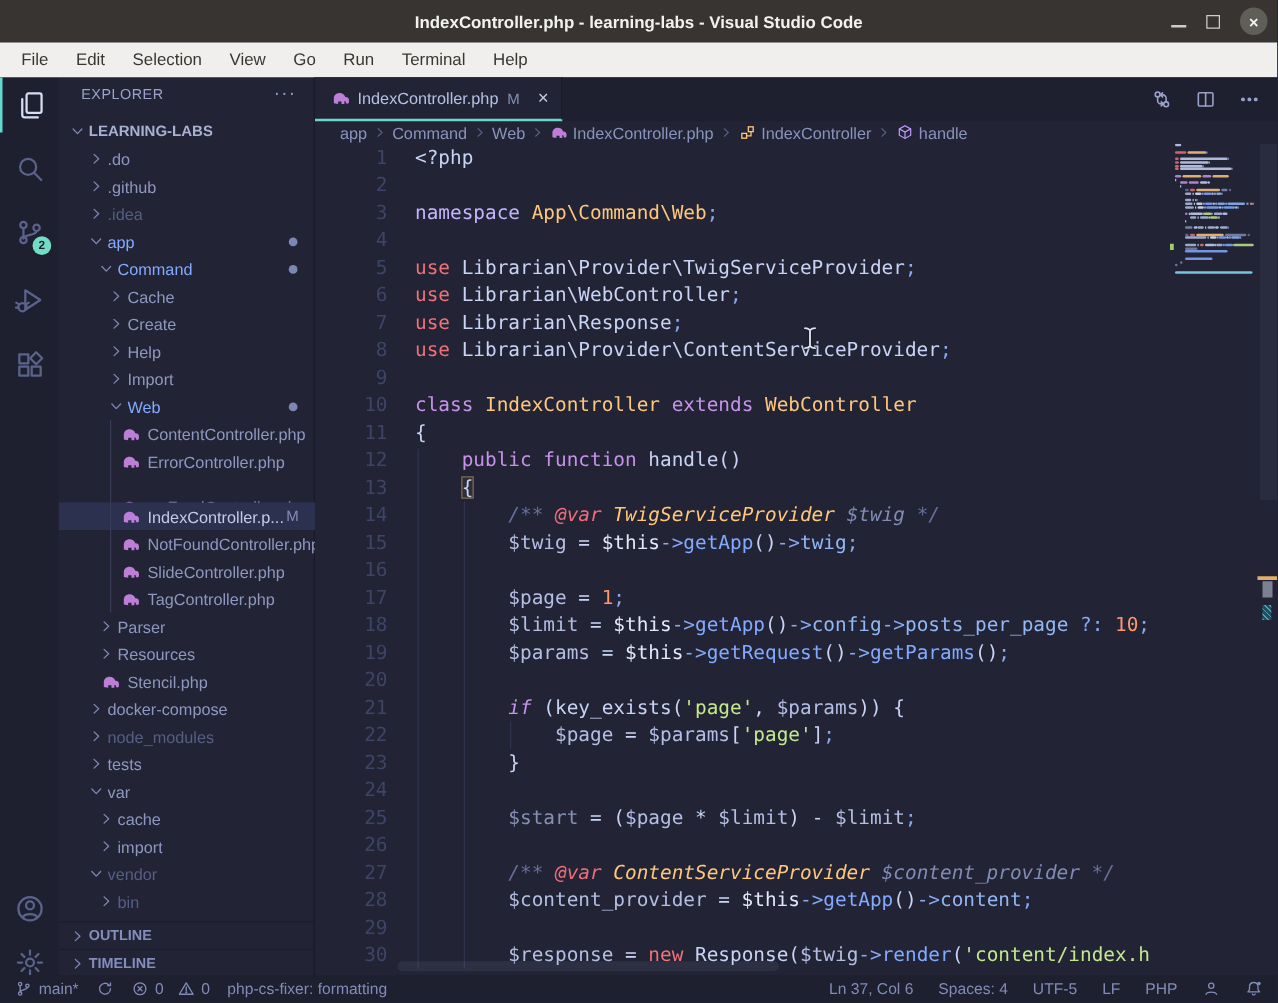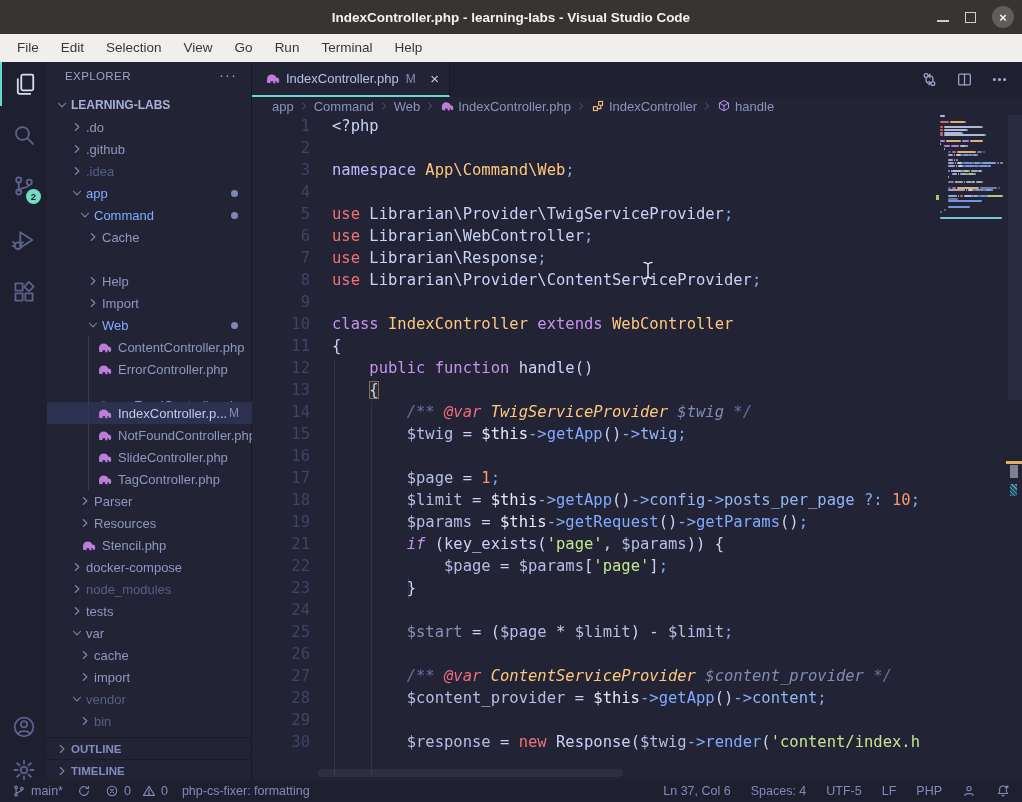--- a/index.html
+++ b/index.html
@@ -230,20 +230,28 @@
             <span class="lbl">Command</span>
             <span class="mod-dot"></span>
           </div>
           <div class="trow" style="top: 164px; padding-left: 39px;">
             <span class="chev">
               <svg viewBox="0 0 16 16" fill="none" stroke="currentColor" stroke-width="1.2" stroke-linecap="round" stroke-linejoin="round">
                 <path d="M6 4l4.2 4L6 12"></path>
               </svg>
             </span>
             <span class="lbl">Cache</span>
+          </div>
+          <div class="trow" style="top: 186px; padding-left: 39px;">
+            <span class="chev">
+              <svg viewBox="0 0 16 16" fill="none" stroke="currentColor" stroke-width="1.2" stroke-linecap="round" stroke-linejoin="round">
+                <path d="M6 4l4.2 4L6 12"></path>
+              </svg>
+            </span>
+            <span class="lbl">Create</span>
           </div>
           <div class="trow" style="top: 208px; padding-left: 39px;">
             <span class="chev">
               <svg viewBox="0 0 16 16" fill="none" stroke="currentColor" stroke-width="1.2" stroke-linecap="round" stroke-linejoin="round">
                 <path d="M6 4l4.2 4L6 12"></path>
               </svg>
             </span>
             <span class="lbl">Help</span>
           </div>
           <div class="trow" style="top: 230px; padding-left: 39px;">
@@ -548,20 +556,21 @@
             <div class="cl"><span class="ln">10</span><span class="lc"><span class="tok kw" style="color: rgb(199, 146, 234);">class</span><span class="tok p" style="color: rgb(200, 211, 245);"> </span><span class="tok cls" style="color: rgb(255, 199, 124);">IndexController</span><span class="tok p" style="color: rgb(200, 211, 245);"> </span><span class="tok kw" style="color: rgb(199, 146, 234);">extends</span><span class="tok p" style="color: rgb(200, 211, 245);"> </span><span class="tok cls" style="color: rgb(255, 199, 124);">WebController</span></span></div>
             <div class="cl"><span class="ln">11</span><span class="lc"><span class="tok p" style="color: rgb(200, 211, 245);">{</span></span></div>
             <div class="cl"><span class="ln">12</span><span class="lc"><span class="tok p" style="color: rgb(200, 211, 245);">    </span><span class="tok kw" style="color: rgb(199, 146, 234);">public</span><span class="tok p" style="color: rgb(200, 211, 245);"> </span><span class="tok kw" style="color: rgb(199, 146, 234);">function</span><span class="tok p" style="color: rgb(200, 211, 245);"> </span><span class="tok p" style="color: rgb(200, 211, 245);">handle</span><span class="tok p" style="color: rgb(200, 211, 245);">()</span></span></div>
             <div class="cl"><span class="ln">13</span><span class="lc"><span class="tok p" style="color: rgb(200, 211, 245);">    </span><span class="tok bm" style="color: rgb(200, 211, 245);">{</span></span></div>
             <div class="cl"><span class="ln">14</span><span class="lc"><span class="tok p" style="color: rgb(200, 211, 245);">        </span><span class="tok cmt" style="color: rgb(102, 111, 158); font-style: italic;">/** </span><span class="tok cmtr" style="color: rgb(239, 109, 122); font-style: italic;">@var</span><span class="tok cmt" style="color: rgb(102, 111, 158); font-style: italic;"> </span><span class="tok cmtc" style="color: rgb(255, 199, 124); font-style: italic;">TwigServiceProvider</span><span class="tok cmt" style="color: rgb(102, 111, 158); font-style: italic;"> </span><span class="tok cmtv" style="color: rgb(130, 139, 179); font-style: italic;">$twig</span><span class="tok cmt" style="color: rgb(102, 111, 158); font-style: italic;"> */</span></span></div>
             <div class="cl"><span class="ln">15</span><span class="lc"><span class="tok p" style="color: rgb(200, 211, 245);">        </span><span class="tok var" style="color: rgb(180, 190, 226);">$twig</span><span class="tok p" style="color: rgb(200, 211, 245);"> = </span><span class="tok this" style="color: rgb(227, 233, 251);">$this</span><span class="tok arr" style="color: rgb(134, 169, 242);">-&gt;</span><span class="tok fn" style="color: rgb(130, 170, 255);">getApp</span><span class="tok p" style="color: rgb(200, 211, 245);">()</span><span class="tok arr" style="color: rgb(134, 169, 242);">-&gt;</span><span class="tok prop" style="color: rgb(146, 183, 245);">twig</span><span class="tok arr" style="color: rgb(134, 169, 242);">;</span></span></div>
             <div class="cl"><span class="ln">16</span><span class="lc"></span></div>
             <div class="cl"><span class="ln">17</span><span class="lc"><span class="tok p" style="color: rgb(200, 211, 245);">        </span><span class="tok var" style="color: rgb(180, 190, 226);">$page</span><span class="tok p" style="color: rgb(200, 211, 245);"> = </span><span class="tok num" style="color: rgb(255, 150, 108);">1</span><span class="tok arr" style="color: rgb(134, 169, 242);">;</span></span></div>
             <div class="cl"><span class="ln">18</span><span class="lc"><span class="tok p" style="color: rgb(200, 211, 245);">        </span><span class="tok var" style="color: rgb(180, 190, 226);">$limit</span><span class="tok p" style="color: rgb(200, 211, 245);"> = </span><span class="tok this" style="color: rgb(227, 233, 251);">$this</span><span class="tok arr" style="color: rgb(134, 169, 242);">-&gt;</span><span class="tok fn" style="color: rgb(130, 170, 255);">getApp</span><span class="tok p" style="color: rgb(200, 211, 245);">()</span><span class="tok arr" style="color: rgb(134, 169, 242);">-&gt;</span><span class="tok prop" style="color: rgb(146, 183, 245);">config</span><span class="tok arr" style="color: rgb(134, 169, 242);">-&gt;</span><span class="tok prop" style="color: rgb(146, 183, 245);">posts_per_page</span><span class="tok arr" style="color: rgb(134, 169, 242);"> ?: </span><span class="tok num" style="color: rgb(255, 150, 108);">10</span><span class="tok arr" style="color: rgb(134, 169, 242);">;</span></span></div>
             <div class="cl"><span class="ln">19</span><span class="lc"><span class="tok p" style="color: rgb(200, 211, 245);">        </span><span class="tok var" style="color: rgb(180, 190, 226);">$params</span><span class="tok p" style="color: rgb(200, 211, 245);"> = </span><span class="tok this" style="color: rgb(227, 233, 251);">$this</span><span class="tok arr" style="color: rgb(134, 169, 242);">-&gt;</span><span class="tok fn" style="color: rgb(130, 170, 255);">getRequest</span><span class="tok p" style="color: rgb(200, 211, 245);">()</span><span class="tok arr" style="color: rgb(134, 169, 242);">-&gt;</span><span class="tok fn" style="color: rgb(130, 170, 255);">getParams</span><span class="tok p" style="color: rgb(200, 211, 245);">()</span><span class="tok arr" style="color: rgb(134, 169, 242);">;</span></span></div>
+            <div class="cl"><span class="ln">20</span><span class="lc"></span></div>
             <div class="cl"><span class="ln">21</span><span class="lc"><span class="tok p" style="color: rgb(200, 211, 245);">        </span><span class="tok kwi" style="color: rgb(199, 146, 234); font-style: italic;">if</span><span class="tok p" style="color: rgb(200, 211, 245);"> (</span><span class="tok p" style="color: rgb(200, 211, 245);">key_exists</span><span class="tok p" style="color: rgb(200, 211, 245);">(</span><span class="tok str" style="color: rgb(195, 232, 141);">'page'</span><span class="tok p" style="color: rgb(200, 211, 245);">, </span><span class="tok var" style="color: rgb(180, 190, 226);">$params</span><span class="tok p" style="color: rgb(200, 211, 245);">)) {</span></span></div>
             <div class="cl"><span class="ln">22</span><span class="lc"><span class="tok p" style="color: rgb(200, 211, 245);">            </span><span class="tok var" style="color: rgb(180, 190, 226);">$page</span><span class="tok p" style="color: rgb(200, 211, 245);"> = </span><span class="tok var" style="color: rgb(180, 190, 226);">$params</span><span class="tok p" style="color: rgb(200, 211, 245);">[</span><span class="tok str" style="color: rgb(195, 232, 141);">'page'</span><span class="tok p" style="color: rgb(200, 211, 245);">]</span><span class="tok arr" style="color: rgb(134, 169, 242);">;</span></span></div>
             <div class="cl"><span class="ln">23</span><span class="lc"><span class="tok p" style="color: rgb(200, 211, 245);">        </span><span class="tok p" style="color: rgb(200, 211, 245);">}</span></span></div>
             <div class="cl"><span class="ln">24</span><span class="lc"></span></div>
             <div class="cl"><span class="ln">25</span><span class="lc"><span class="tok p" style="color: rgb(200, 211, 245);">        </span><span class="tok dvar" style="color: rgb(135, 143, 180);">$start</span><span class="tok p" style="color: rgb(200, 211, 245);"> = (</span><span class="tok var" style="color: rgb(180, 190, 226);">$page</span><span class="tok p" style="color: rgb(200, 211, 245);"> * </span><span class="tok var" style="color: rgb(180, 190, 226);">$limit</span><span class="tok p" style="color: rgb(200, 211, 245);">) - </span><span class="tok var" style="color: rgb(180, 190, 226);">$limit</span><span class="tok arr" style="color: rgb(134, 169, 242);">;</span></span></div>
             <div class="cl"><span class="ln">26</span><span class="lc"></span></div>
             <div class="cl"><span class="ln">27</span><span class="lc"><span class="tok p" style="color: rgb(200, 211, 245);">        </span><span class="tok cmt" style="color: rgb(102, 111, 158); font-style: italic;">/** </span><span class="tok cmtr" style="color: rgb(239, 109, 122); font-style: italic;">@var</span><span class="tok cmt" style="color: rgb(102, 111, 158); font-style: italic;"> </span><span class="tok cmtc" style="color: rgb(255, 199, 124); font-style: italic;">ContentServiceProvider</span><span class="tok cmt" style="color: rgb(102, 111, 158); font-style: italic;"> </span><span class="tok cmtv" style="color: rgb(130, 139, 179); font-style: italic;">$content_provider</span><span class="tok cmt" style="color: rgb(102, 111, 158); font-style: italic;"> */</span></span></div>
             <div class="cl"><span class="ln">28</span><span class="lc"><span class="tok p" style="color: rgb(200, 211, 245);">        </span><span class="tok var" style="color: rgb(180, 190, 226);">$content_provider</span><span class="tok p" style="color: rgb(200, 211, 245);"> = </span><span class="tok this" style="color: rgb(227, 233, 251);">$this</span><span class="tok arr" style="color: rgb(134, 169, 242);">-&gt;</span><span class="tok fn" style="color: rgb(130, 170, 255);">getApp</span><span class="tok p" style="color: rgb(200, 211, 245);">()</span><span class="tok arr" style="color: rgb(134, 169, 242);">-&gt;</span><span class="tok prop" style="color: rgb(146, 183, 245);">content</span><span class="tok arr" style="color: rgb(134, 169, 242);">;</span></span></div>
             <div class="cl"><span class="ln">29</span><span class="lc"></span></div>
             <div class="cl"><span class="ln">30</span><span class="lc"><span class="tok p" style="color: rgb(200, 211, 245);">        </span><span class="tok var" style="color: rgb(180, 190, 226);">$response</span><span class="tok p" style="color: rgb(200, 211, 245);"> = </span><span class="tok red" style="color: rgb(240, 113, 120);">new</span><span class="tok p" style="color: rgb(200, 211, 245);"> </span><span class="tok p" style="color: rgb(200, 211, 245);">Response</span><span class="tok p" style="color: rgb(200, 211, 245);">(</span><span class="tok var" style="color: rgb(180, 190, 226);">$twig</span><span class="tok arr" style="color: rgb(134, 169, 242);">-&gt;</span><span class="tok fn" style="color: rgb(130, 170, 255);">render</span><span class="tok p" style="color: rgb(200, 211, 245);">(</span><span class="tok str" style="color: rgb(195, 232, 141);">'content/index.h</span></span></div>

